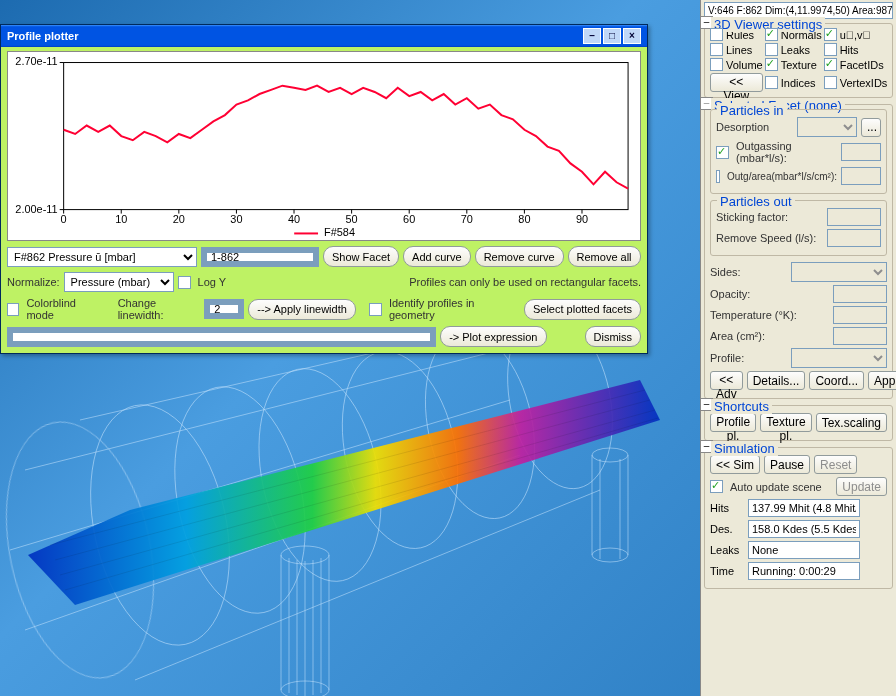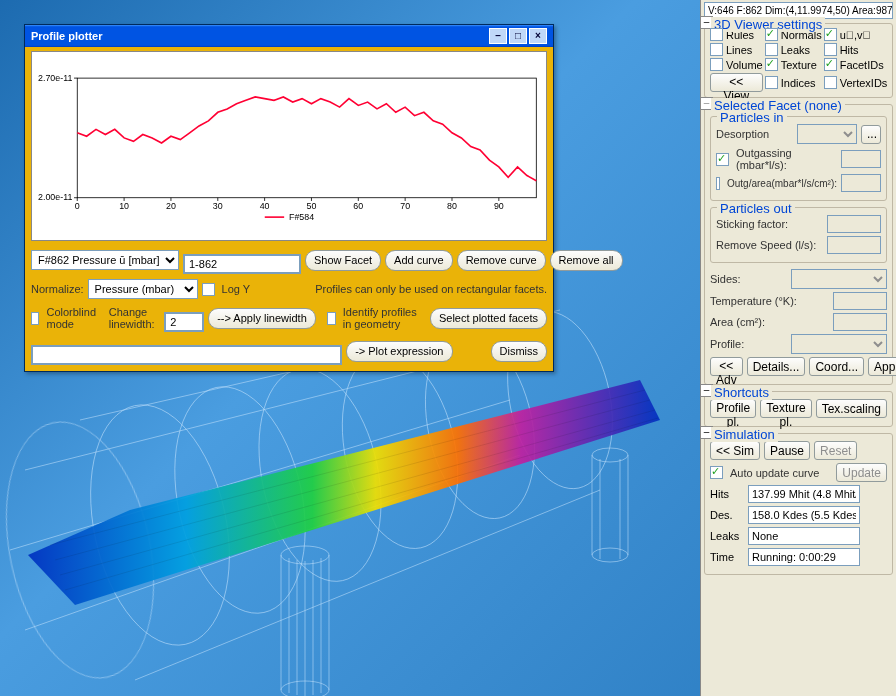--- a/index.html
+++ b/index.html
@@ -3,32 +3,32 @@
 <meta charset="utf-8">
 <style>
 * { box-sizing: border-box; margin: 0; padding: 0; font-family: Tahoma, Arial, sans-serif; font-size: 11px; }
 body { width: 896px; height: 696px; background: linear-gradient(180deg,#1a5ba0,#3a8bd0 50%,#1a5ba0); position: relative; overflow: hidden; }
 
 
 .viewport { position: absolute; left: 0; top: 0; right: 0; bottom: 0; background: linear-gradient(135deg,#1d6bb0 0%,#4a9de0 40%,#2a7bc0 100%); }
 .viewport svg { position: absolute; left: 0; top: 0; }
 
 
-.win { position: absolute; left: 24px; top: 24px; width: 530px; background: #eab308; border: 1px solid #002a5c; box-shadow: 2px 2px 4px rgba(0,0,0,.3); }
+.win { position: absolute; left: 0; top: 24px; width: 648px; background: #bef264; border: 1px solid #002a5c; box-shadow: 2px 2px 4px rgba(0,0,0,.3); }
 .titlebar { height: 22px; background: linear-gradient(180deg,#3d95ff 0%,#0054e3 8%,#0054e3 50%,#0054e3 92%,#003bc0); color: #fff; font-weight: bold; padding: 3px 6px; display: flex; align-items: center; }
 .titlebar .ttl { flex: 1; }
 .tbbtn { width: 18px; height: 16px; margin-left: 2px; background: #c0d8f8; border: 1px solid #fff; font-size: 10px; text-align: center; line-height: 13px; color: #003; cursor: pointer; }
 .wbody { padding: 4px 6px 6px; }
 
 .plot { background: #fff; border: 1px solid #888; height: 190px; position: relative; }
 .plot svg { width: 100%; height: 100%; }
 
 .row { display: flex; align-items: center; margin-top: 5px; gap: 4px; }
 .row .lbl { color: #333; }
-.inp { background: #fff; border: 2px solid #7f1d1d; border-color: #7b9ebd; padding: 2px 4px; height: 20px; margin-top: 8px; }
+.inp { background: #fff; border: 6px solid #7f1d1d; border-color: #7b9ebd; padding: 2px 4px; height: 20px; }
 .sel { background: #fff; border: 1px solid #7b9ebd; height: 20px; padding: 1px 2px; }
 .btn { background: linear-gradient(#fdfdfd,#ece9d8); border: 1px solid #919b9c; border-radius: 10px; padding: 2px 8px; height: 21px; cursor: pointer; white-space: nowrap; }
 .chk { width: 13px; height: 13px; border: 1px solid #7b9ebd; background: #fff; display: inline-block; position: relative; margin-right: 3px; vertical-align: middle; }
 .chk.on::after { content:"✓"; position:absolute; top:-2px; left:0; font-size:11px; color:#21a121; }
 
 
 .side { position: absolute; right: 0; top: 0; width: 196px; height: 696px; background: #ece9d8; border-left: 1px solid #888; padding: 2px 3px; overflow: hidden; }
 .statusbar { background: #fff; border: 1px solid #7b9ebd; padding: 2px 3px; margin-bottom: 4px; font-size: 10px; white-space: nowrap; overflow: hidden; }
 
 .grp { border: 1px solid #bfb8a5; border-radius: 3px; margin-bottom: 6px; padding: 4px 5px 5px; position: relative; }
@@ -247,21 +247,21 @@
       <label>
           <span class="chk"></span>
           <span>VertexIDs</span>
         </label>
     </div>
   </div>
 
   <div class="grp disabled">
     <span class="minibtn">–</span>
     <span class="glabel">Selected Facet (none)</span>
-    <div class="grp" style="margin-top:7px">
+    <div class="grp" style="margin-top:0">
       <span class="glabel">Particles in</span>
       <div class="srow">
           <span class="slabel">Desorption</span>
           <select class="sel" style="width:60px"></select>
           <button class="sbtn" style="width:20px">...</button>
         </div>
       <div class="srow">
           <span class="chk on"></span>
           <span class="slabel">Outgassing (mbar*l/s):</span>
           <input class="sinp" style="width: 40px;">
@@ -279,20 +279,24 @@
           <input class="sinp" style="">
         </div>
       <div class="srow">
           <span class="slabel">Remove Speed (l/s):</span>
           <input class="sinp" style="">
         </div>
     </div>
     <div class="srow">
         <span class="slabel">Sides:</span>
         <select class="sel" style="width:96px"></select>
+      </div>
+    <div class="srow">
+        <span class="slabel">Opacity:</span>
+        <input class="sinp" style="">
       </div>
     <div class="srow">
         <span class="slabel">Temperature (°K):</span>
         <input class="sinp" style="">
       </div>
     <div class="srow">
         <span class="slabel">Area (cm²):</span>
         <input class="sinp" style="">
       </div>
     <div class="srow">
@@ -320,21 +324,21 @@
   <div class="grp">
     <span class="minibtn">–</span>
     <span class="glabel">Simulation</span>
     <div class="srow">
       <button class="sbtn">&lt;&lt; Sim</button>
       <button class="sbtn">Pause</button>
       <button class="sbtn disabled">Reset</button>
     </div>
     <div class="srow">
       <span class="chk on"></span>
-      <span class="slabel">Auto update curve</span>
+      <span class="slabel">Auto update scene</span>
       <button class="sbtn disabled">Update</button>
     </div>
     <div class="srow">
         <span style="width:34px">Hits</span>
         <input class="sinp w" readonly="" value="137.99 Mhit (4.8 Mhit/s)" style="">
       </div>
     <div class="srow">
         <span style="width:34px">Des.</span>
         <input class="sinp w" readonly="" value="158.0 Kdes (5.5 Kdes/s)" style="">
       </div>

